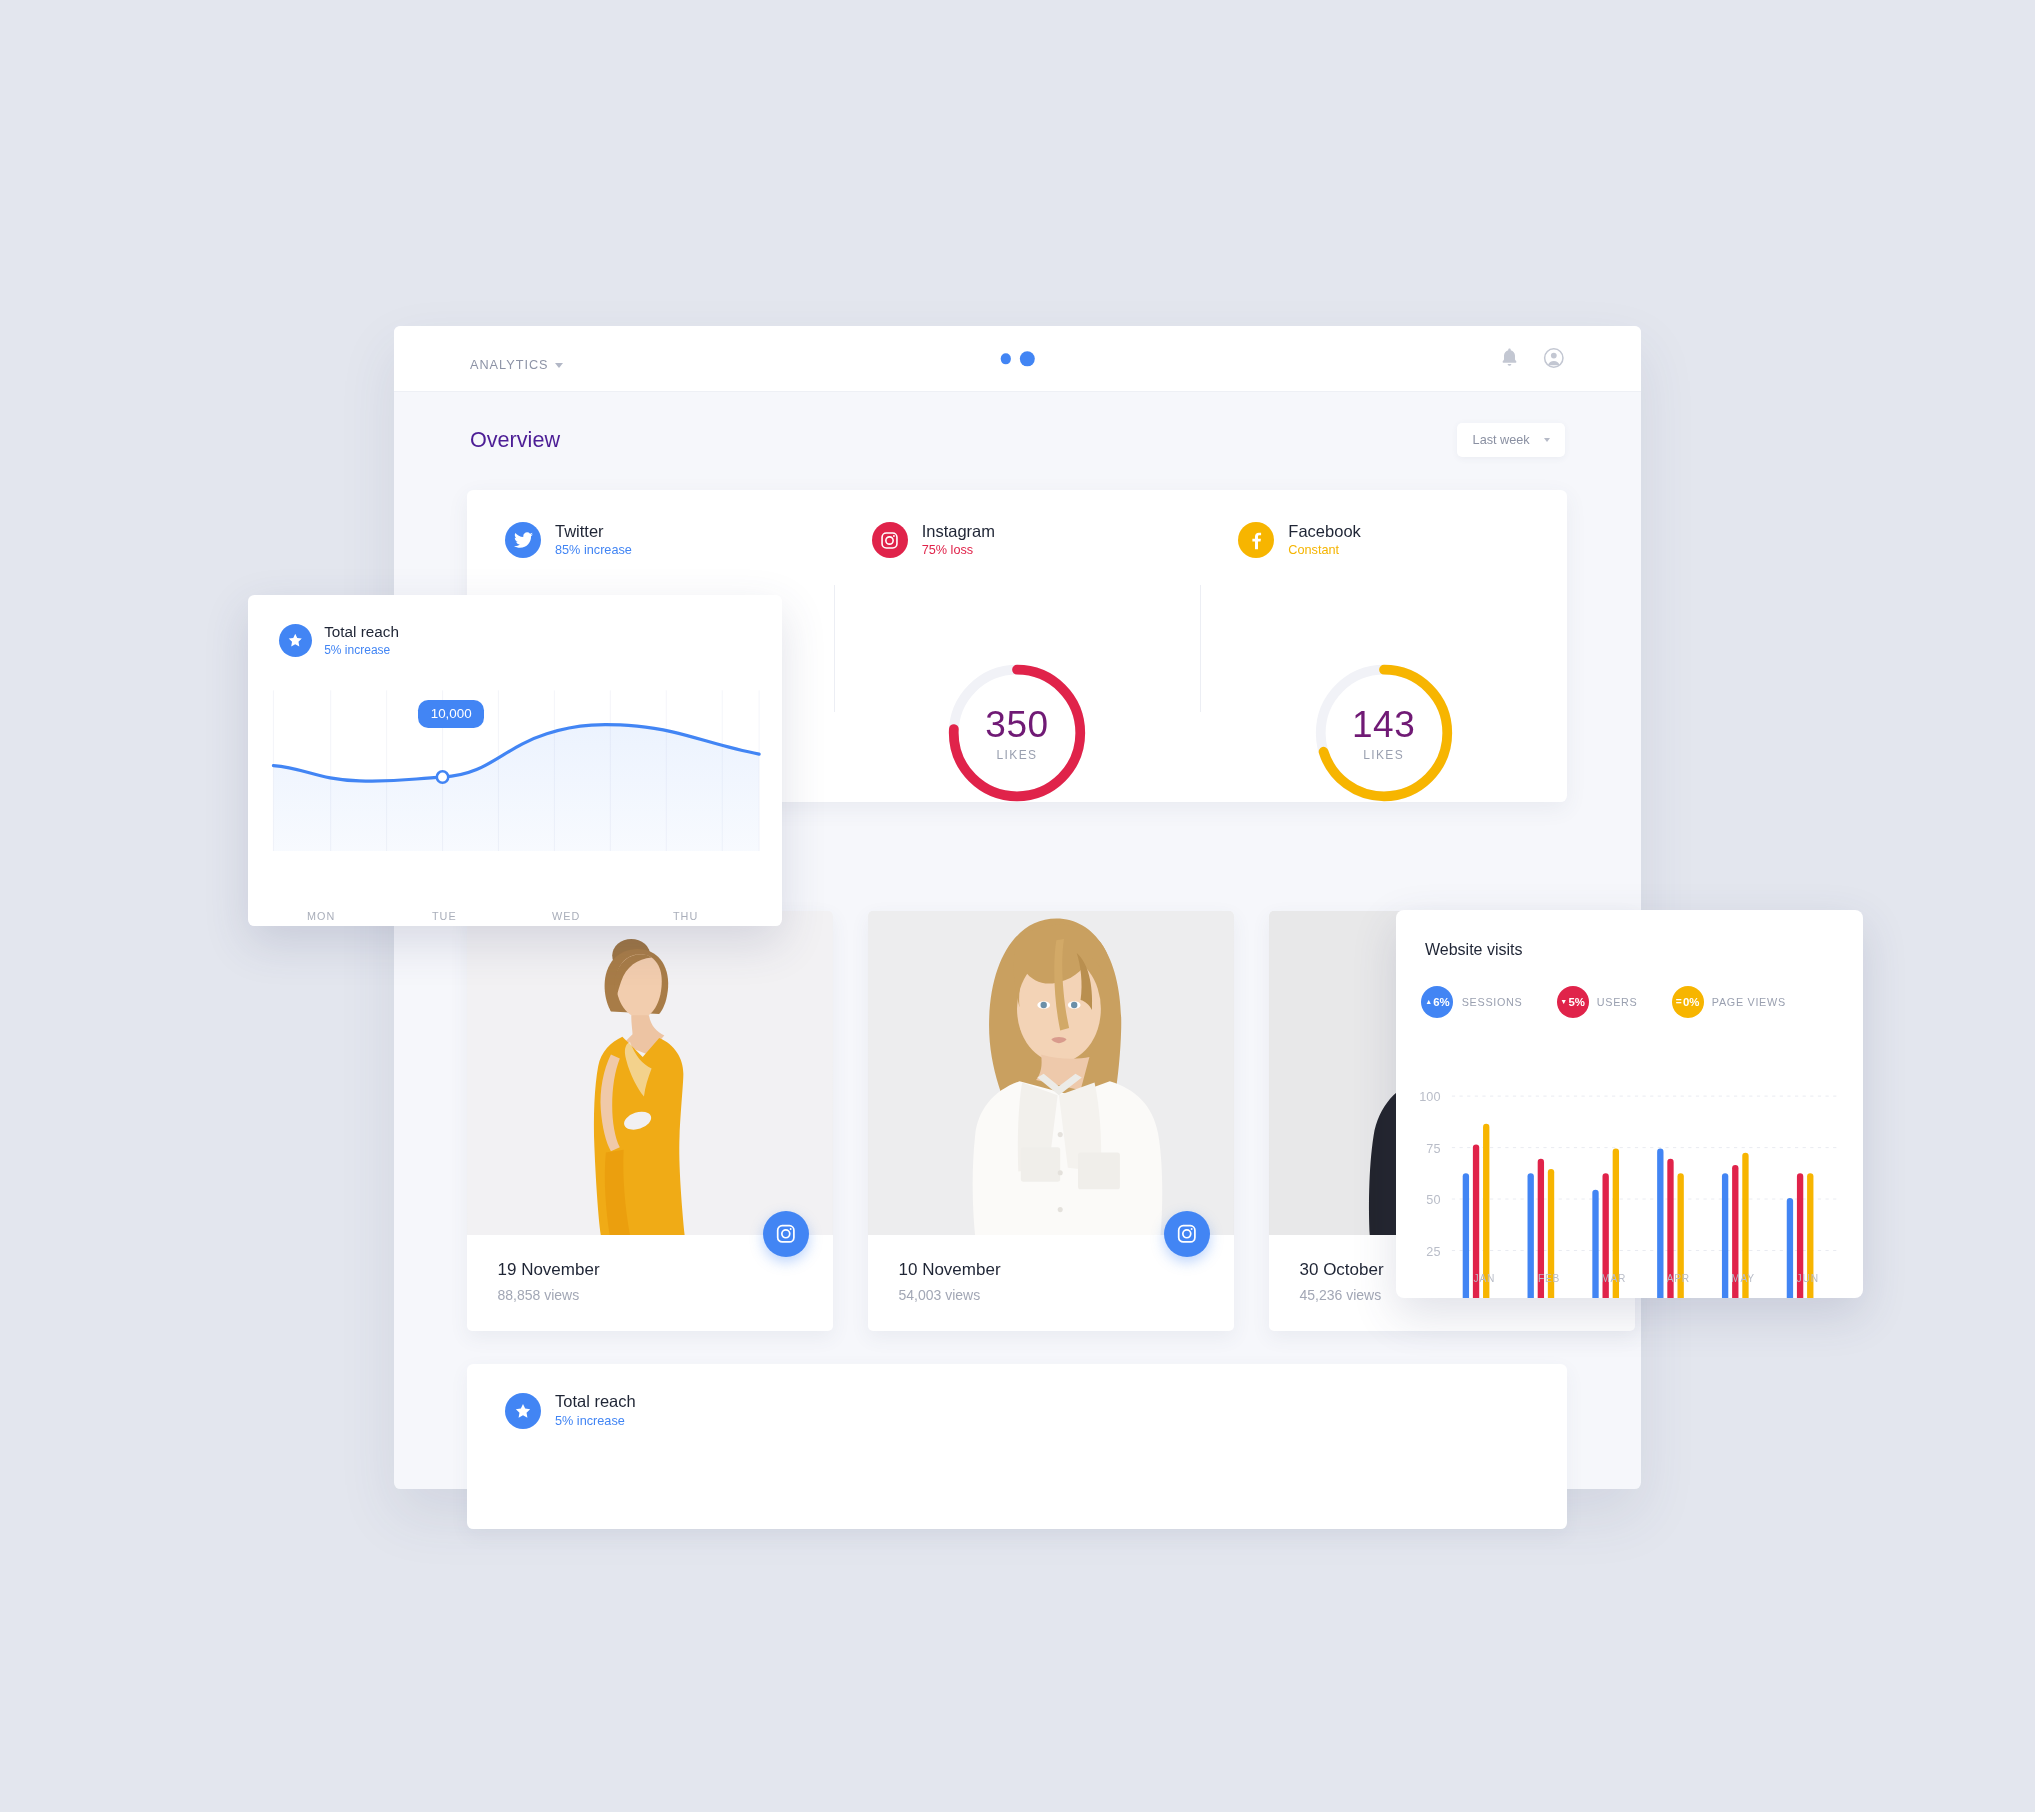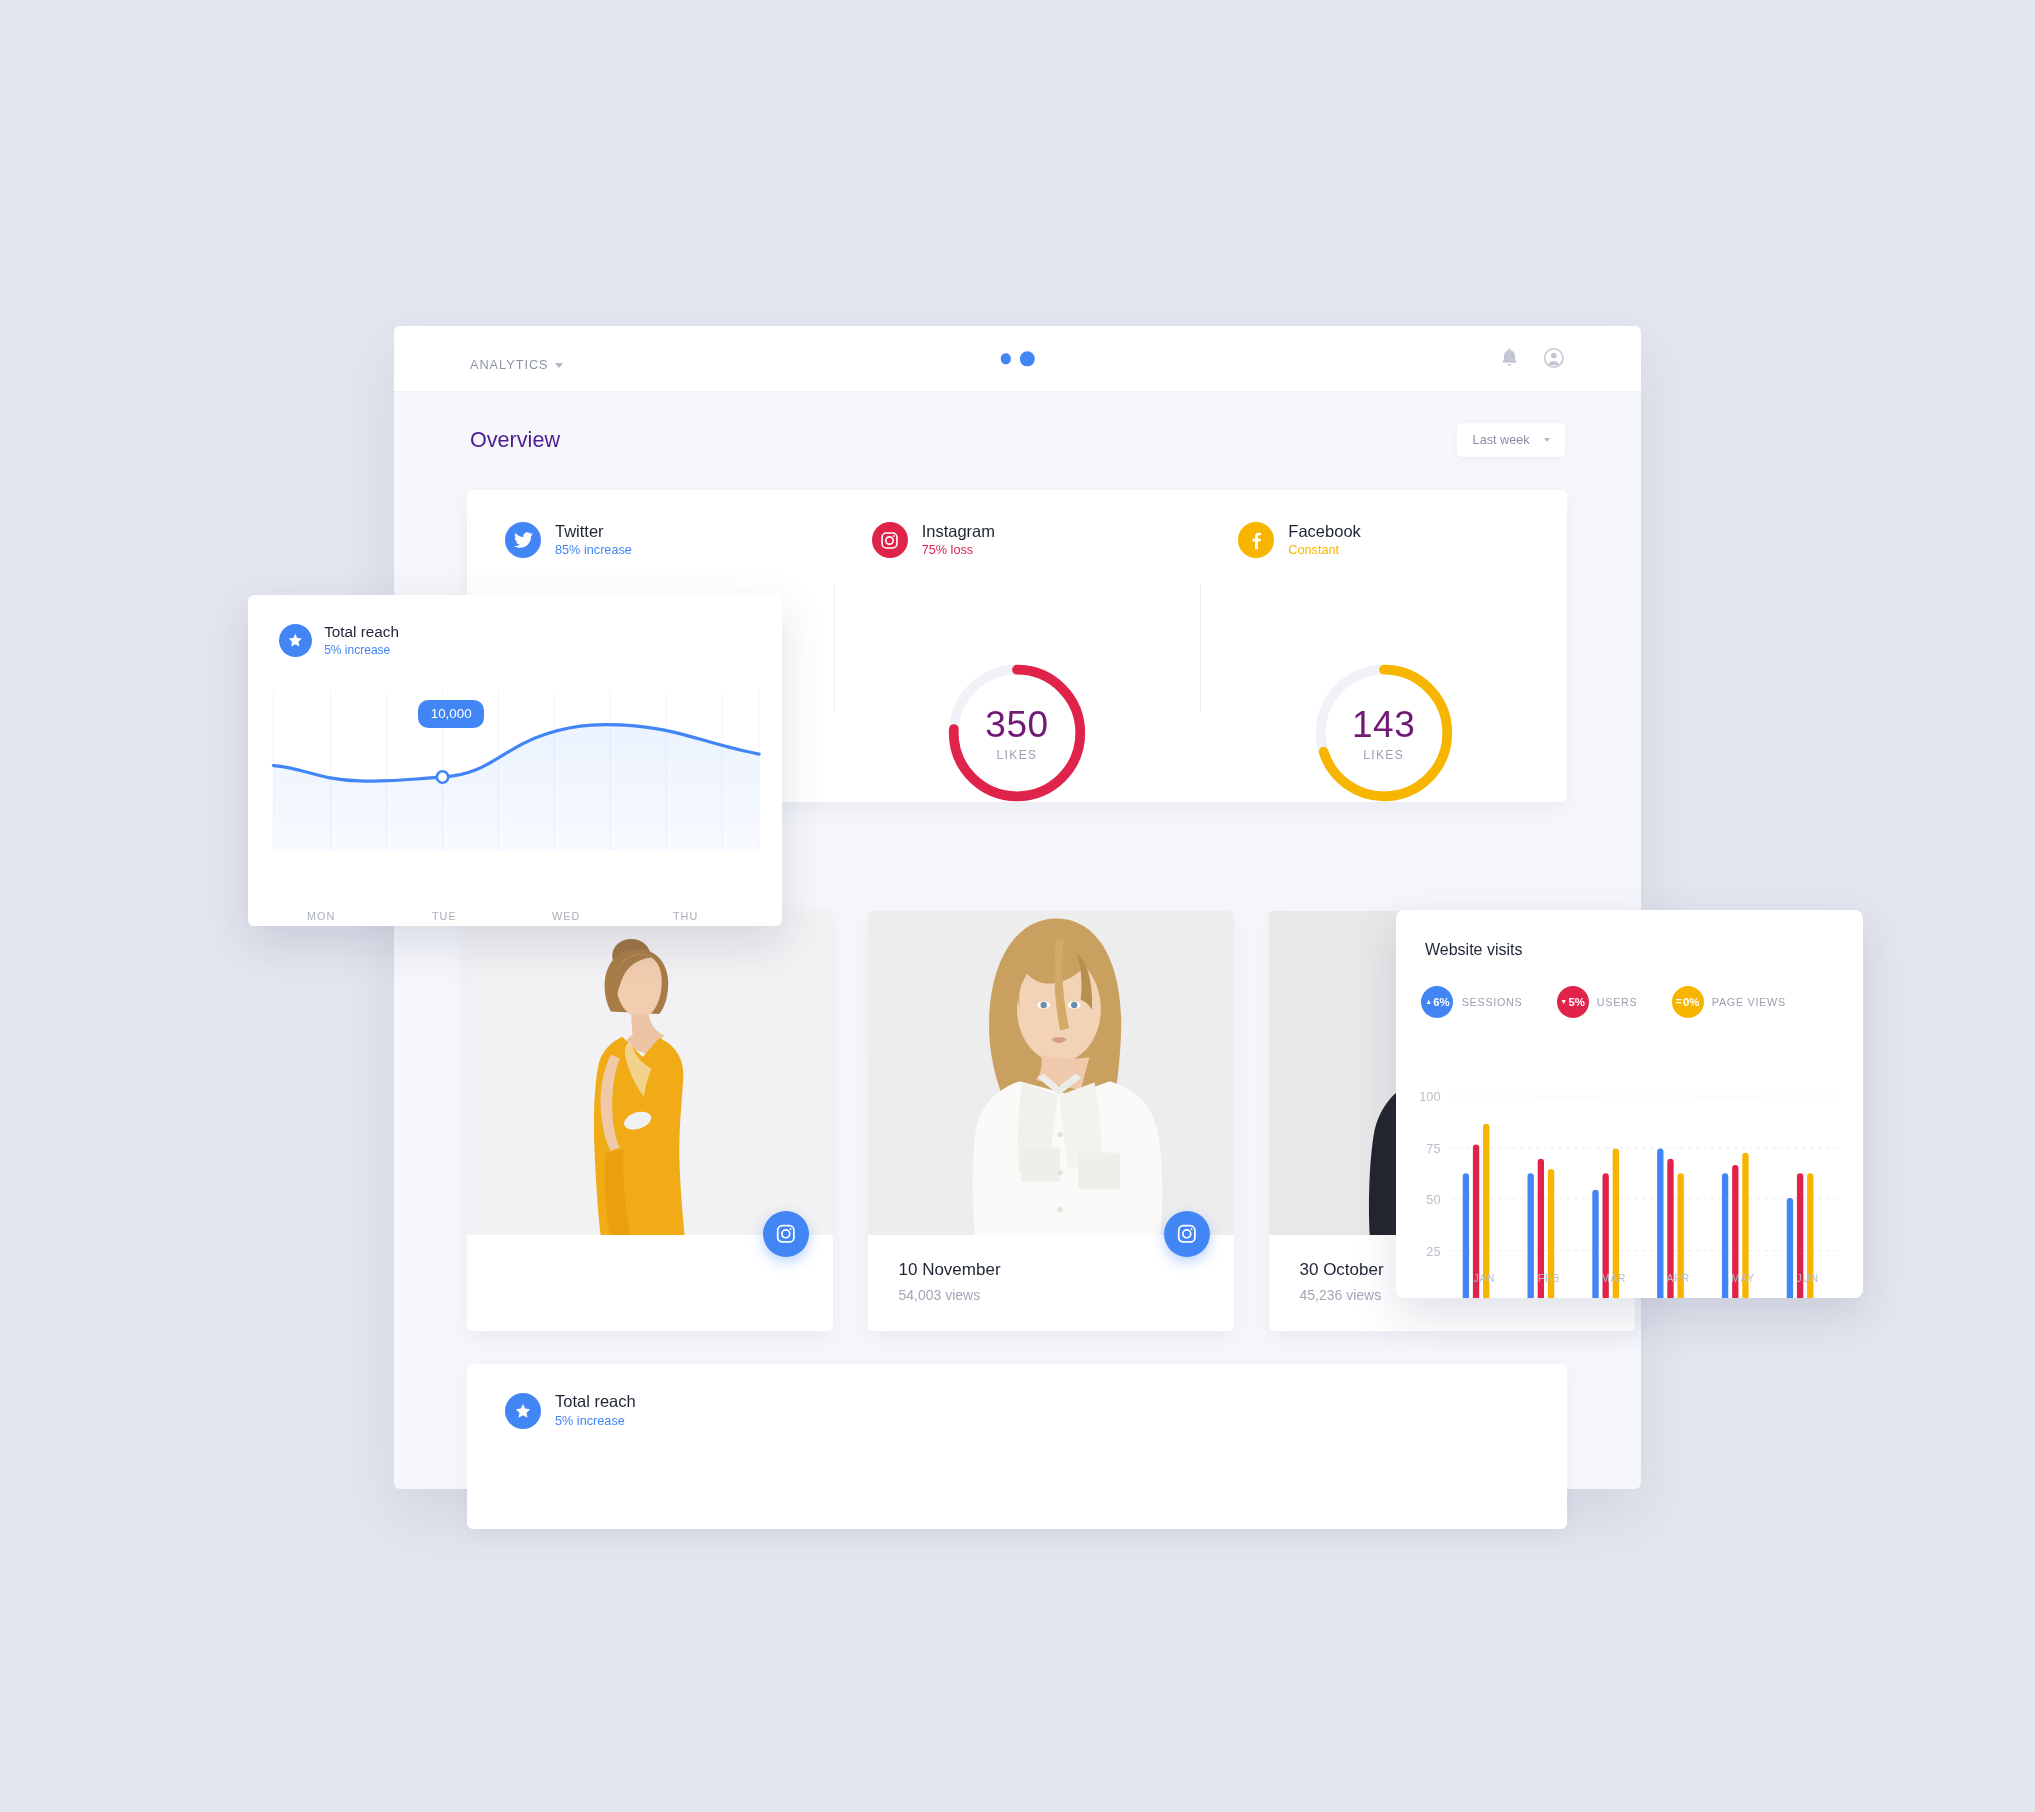--- a/index.html
+++ b/index.html
@@ -313,20 +313,24 @@
 
           <path d="M218 380c-4 44 0 92 6 130h32c-8-44-12-92-10-134z" fill="#eb9f0e"></path>
         </svg>
       </div>
       <div class="fab">
         <svg width="21.6" height="21.6" viewBox="0 0 24 24" fill="none" stroke="#fff" stroke-width="1.9">
           <rect x="3" y="3" width="18" height="18" rx="5"></rect>
           <circle cx="12" cy="12" r="4.4"></circle>
           <circle cx="17.4" cy="6.6" r="1.1" fill="#fff" stroke="none"></circle>
         </svg>
+      </div>
+      <div class="photo-meta">
+        <div class="photo-date">19 November</div>
+        <div class="photo-views">88,858 views</div>
       </div>
     </div>
 
     <div class="photo-card">
       <div class="photo-img" style="background:linear-gradient(160deg,#eeeeef 0%,#e9e9ea 100%)">
         <svg width="366" height="324" viewBox="0 0 575 510">
           <rect width="575" height="510" fill="#ededee"></rect>
 
           <path d="M190 180c0-100 42-168 106-168s104 68 102 172c-2 80-16 150-28 194l-60 14-62-16c-22-48-58-112-58-196z" fill="#c9a060"></path>
 

